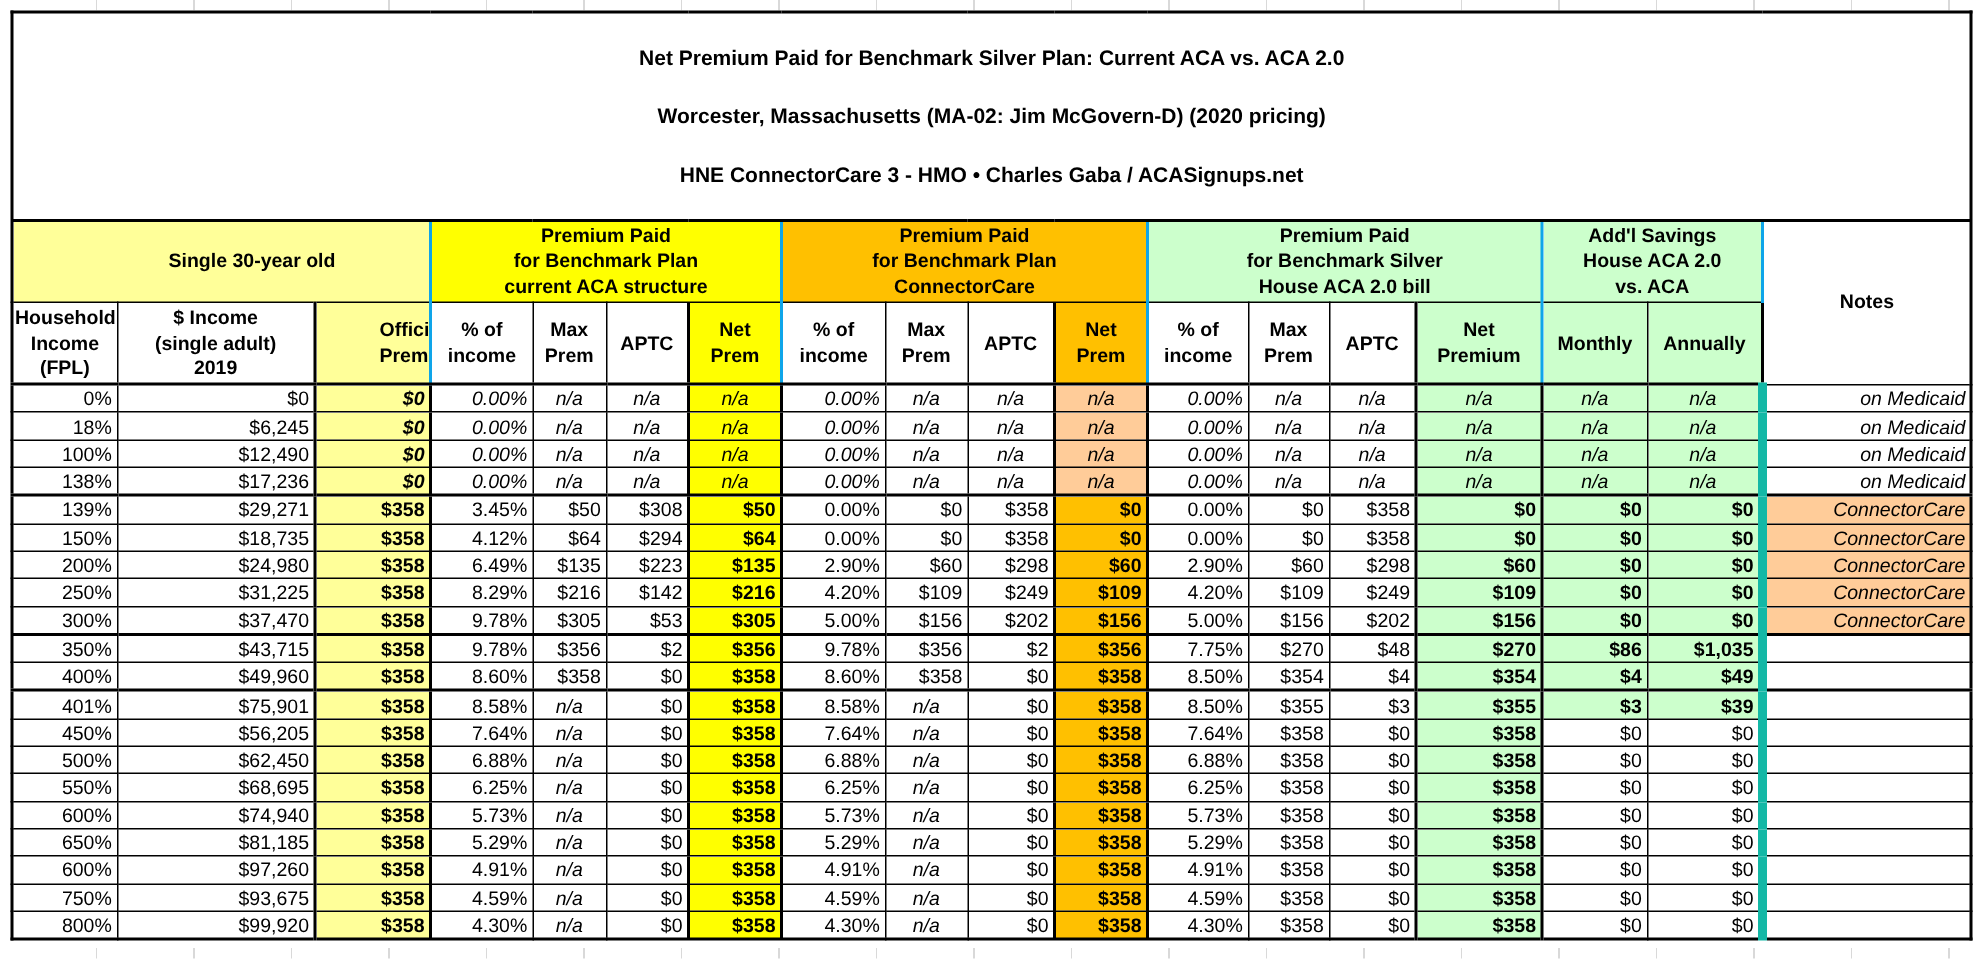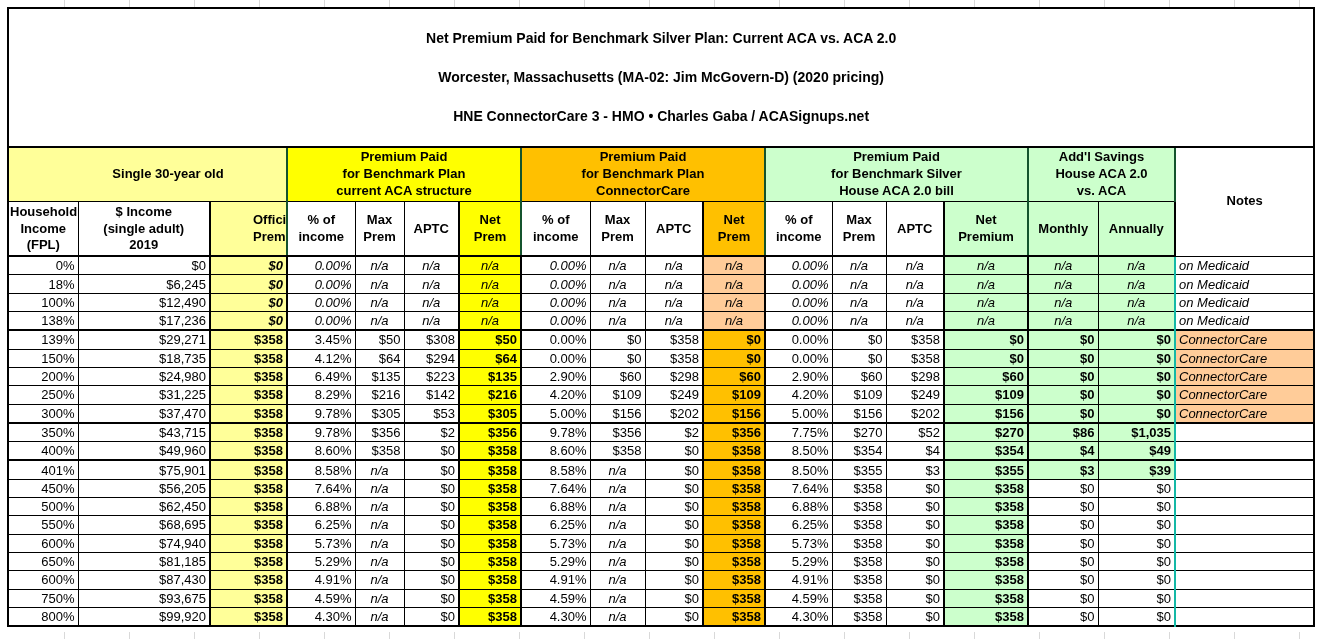--- a/index.html
+++ b/index.html
@@ -26,36 +26,36 @@
   thead th{font-weight:bold;text-align:center;vertical-align:middle;white-space:pre-line;padding:0 1px;}
   .title-cell{font-size:14px;height:71px;line-height:1.4;border-bottom:2px solid #000;background:#fff;}
   tr.grouphead th{font-size:13px;height:53px;line-height:1.3;}
   tr.colhead th{font-size:13px;height:53px;line-height:1.25;border-bottom:2px solid #000;}
   .g-single{font-size:15px;}
   .bg-ly{background:var(--light_yellow);padding-left:42px;}
   .bg-y{background:var(--bright_yellow);}
   .bg-o{background:var(--orange);}
   .bg-g{background:var(--light_green);}
   .thickL{border-left:2px solid #000;}
-  .thickR{border-right:2px solid #14532d;}
+  .thickR{border-right:2px solid #0ea5e9;}
 
   
   td{font-size:13px;height:17.3px;padding:0 3px;white-space:nowrap;vertical-align:middle;}
   .c-num{text-align:right;}
   .c-official{background:var(--light_yellow);font-weight:bold;text-align:right;
               border-left:2px solid #000;border-right:2px solid #000;}
   .c-net-aca{background:var(--bright_yellow);font-weight:bold;text-align:right;
               border-left:2px solid #000;border-right:2px solid #000;}
   .c-net-cc{background:var(--orange);font-weight:bold;text-align:right;
               border-left:2px solid #000;border-right:2px solid #000;}
   .c-net-house{background:var(--light_green);font-weight:bold;text-align:right;
               border-left:2px solid #000;border-right:2px solid #000;}
   .c-sav{text-align:right;}
   .sav-green{background:var(--light_green);font-weight:bold;}
-  .c-note{text-align:left;font-style:italic;border-left:2px solid #14b8a6;}
+  .c-note{text-align:right;font-style:italic;border-left:6px solid #14b8a6;}
   .note-cc{background:var(--peach);}
   td.na{text-align:center;font-style:italic;font-weight:normal;}
   td.c-net-cc.na{background:var(--peach);}
   td.ital{font-style:italic;}
   tr.thick-top td{border-top:2px solid #000;}
 </style>
 </head>
 <body>
 
 <table>
@@ -325,21 +325,21 @@
         <td class="c-num">9.78%</td>
         <td class="c-num">$356</td>
         <td class="c-num">$2</td>
         <td class="c-net-aca">$356</td>
         <td class="c-num">9.78%</td>
         <td class="c-num">$356</td>
         <td class="c-num">$2</td>
         <td class="c-net-cc">$356</td>
         <td class="c-num">7.75%</td>
         <td class="c-num">$270</td>
-        <td class="c-num">$52</td>
+        <td class="c-num">$48</td>
         <td class="c-net-house">$270</td>
         <td class="c-sav sav-green">$86</td>
         <td class="c-sav sav-green">$1,035</td>
         <td class="c-note"></td>
       </tr>
       <tr>
         <td class="c-num">400%</td>
         <td class="c-num">$49,960</td>
         <td class="c-official">$358</td>
         <td class="c-num">8.60%</td>
@@ -473,21 +473,21 @@
         <td class="c-num">5.29%</td>
         <td class="c-num">$358</td>
         <td class="c-num">$0</td>
         <td class="c-net-house">$358</td>
         <td class="c-sav">$0</td>
         <td class="c-sav">$0</td>
         <td class="c-note"></td>
       </tr>
       <tr>
         <td class="c-num">600%</td>
-        <td class="c-num">$87,430</td>
+        <td class="c-num">$97,260</td>
         <td class="c-official">$358</td>
         <td class="c-num">4.91%</td>
         <td class="c-num na">n/a</td>
         <td class="c-num">$0</td>
         <td class="c-net-aca">$358</td>
         <td class="c-num">4.91%</td>
         <td class="c-num na">n/a</td>
         <td class="c-num">$0</td>
         <td class="c-net-cc">$358</td>
         <td class="c-num">4.91%</td>

